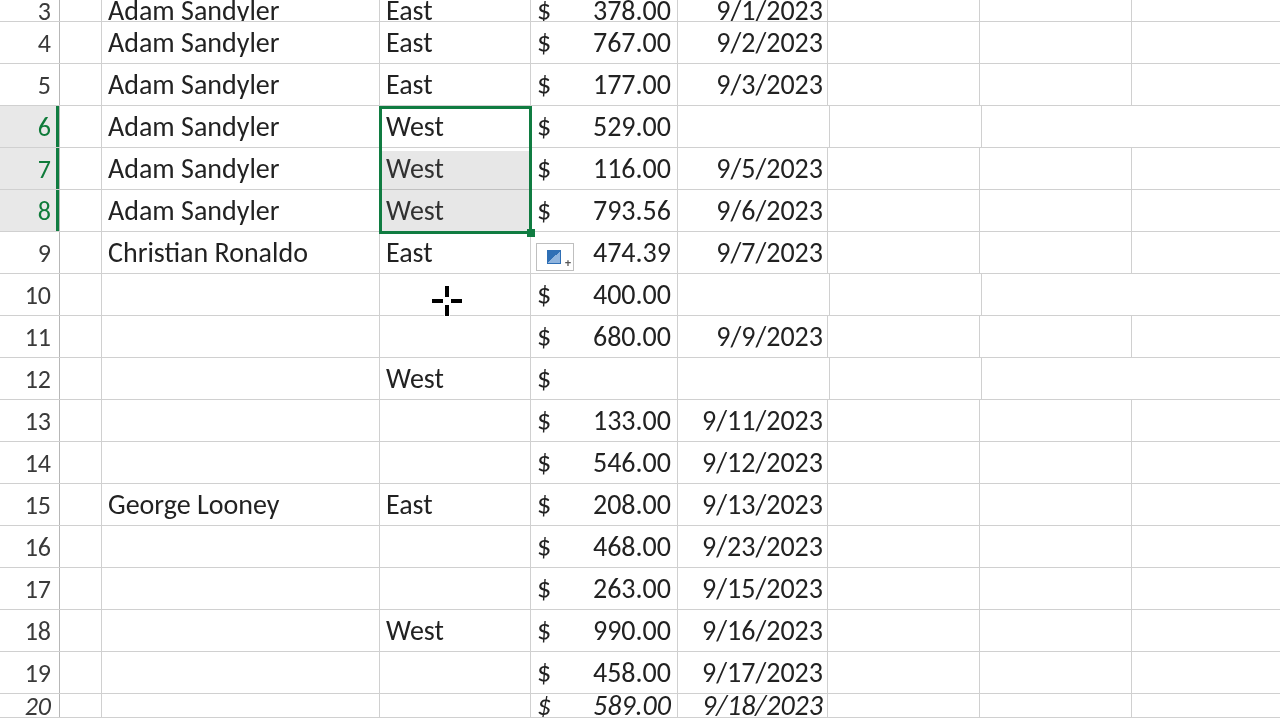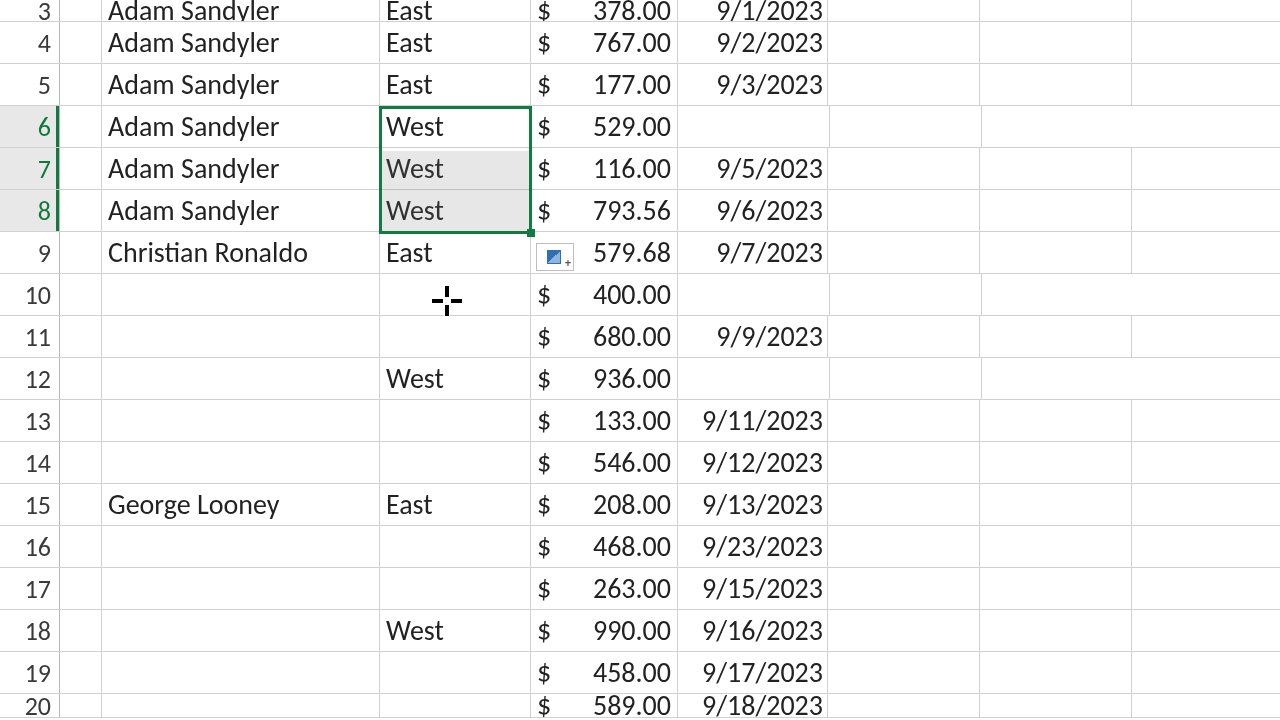--- a/index.html
+++ b/index.html
@@ -14,21 +14,21 @@
     position:relative;
     width:1280px; height:720px;
     user-select:none;
   }
   .row {
     display:flex;
     height:42px;
     border-bottom:1px solid #d0d0d0;
   }
   .row.first { height:22px; }
-  .row.last  { height:24px; }
+  .row.last  { height:24px;font-style:italic; }
   .rowhdr {
     width:60px;
     flex:0 0 60px;
     display:flex;
     align-items:center;
     justify-content:flex-end;
     padding-right:8px;
     font-size:26px;
     color:#3a3a3a;
     border-right:1px solid #b7b7b7;
@@ -238,21 +238,21 @@
     <div class="cell c-g"></div>
   </div>
 
   <div class="row">
     <div class="rowhdr">9</div>
     <div class="gutter"></div>
     <div class="cell c-name">Christian Ronaldo</div>
     <div class="cell c-region">East</div>
     <div class="cell c-amount">
         <span class="amt-prefix">$</span>
-        <span class="amt-num">579.68</span>
+        <span class="amt-num">474.39</span>
       </div>
     <div class="cell c-date">9/7/2023</div>
     <div class="cell c-e"></div>
     <div class="cell c-f"></div>
     <div class="cell c-g"></div>
   </div>
 
   <div class="row">
     <div class="rowhdr">10</div>
     <div class="gutter"></div>
@@ -282,21 +282,20 @@
     <div class="cell c-g"></div>
   </div>
 
   <div class="row">
     <div class="rowhdr">12</div>
     <div class="gutter"></div>
     <div class="cell c-name"></div>
     <div class="cell c-region">West</div>
     <div class="cell c-amount">
         <span class="amt-prefix">$</span>
-        <span class="amt-num">936.00</span>
       </div>
     <div class="cell c-e"></div>
     <div class="cell c-f"></div>
     <div class="cell c-g"></div>
   </div>
 
   <div class="row">
     <div class="rowhdr">13</div>
     <div class="gutter"></div>
     <div class="cell c-name"></div>

